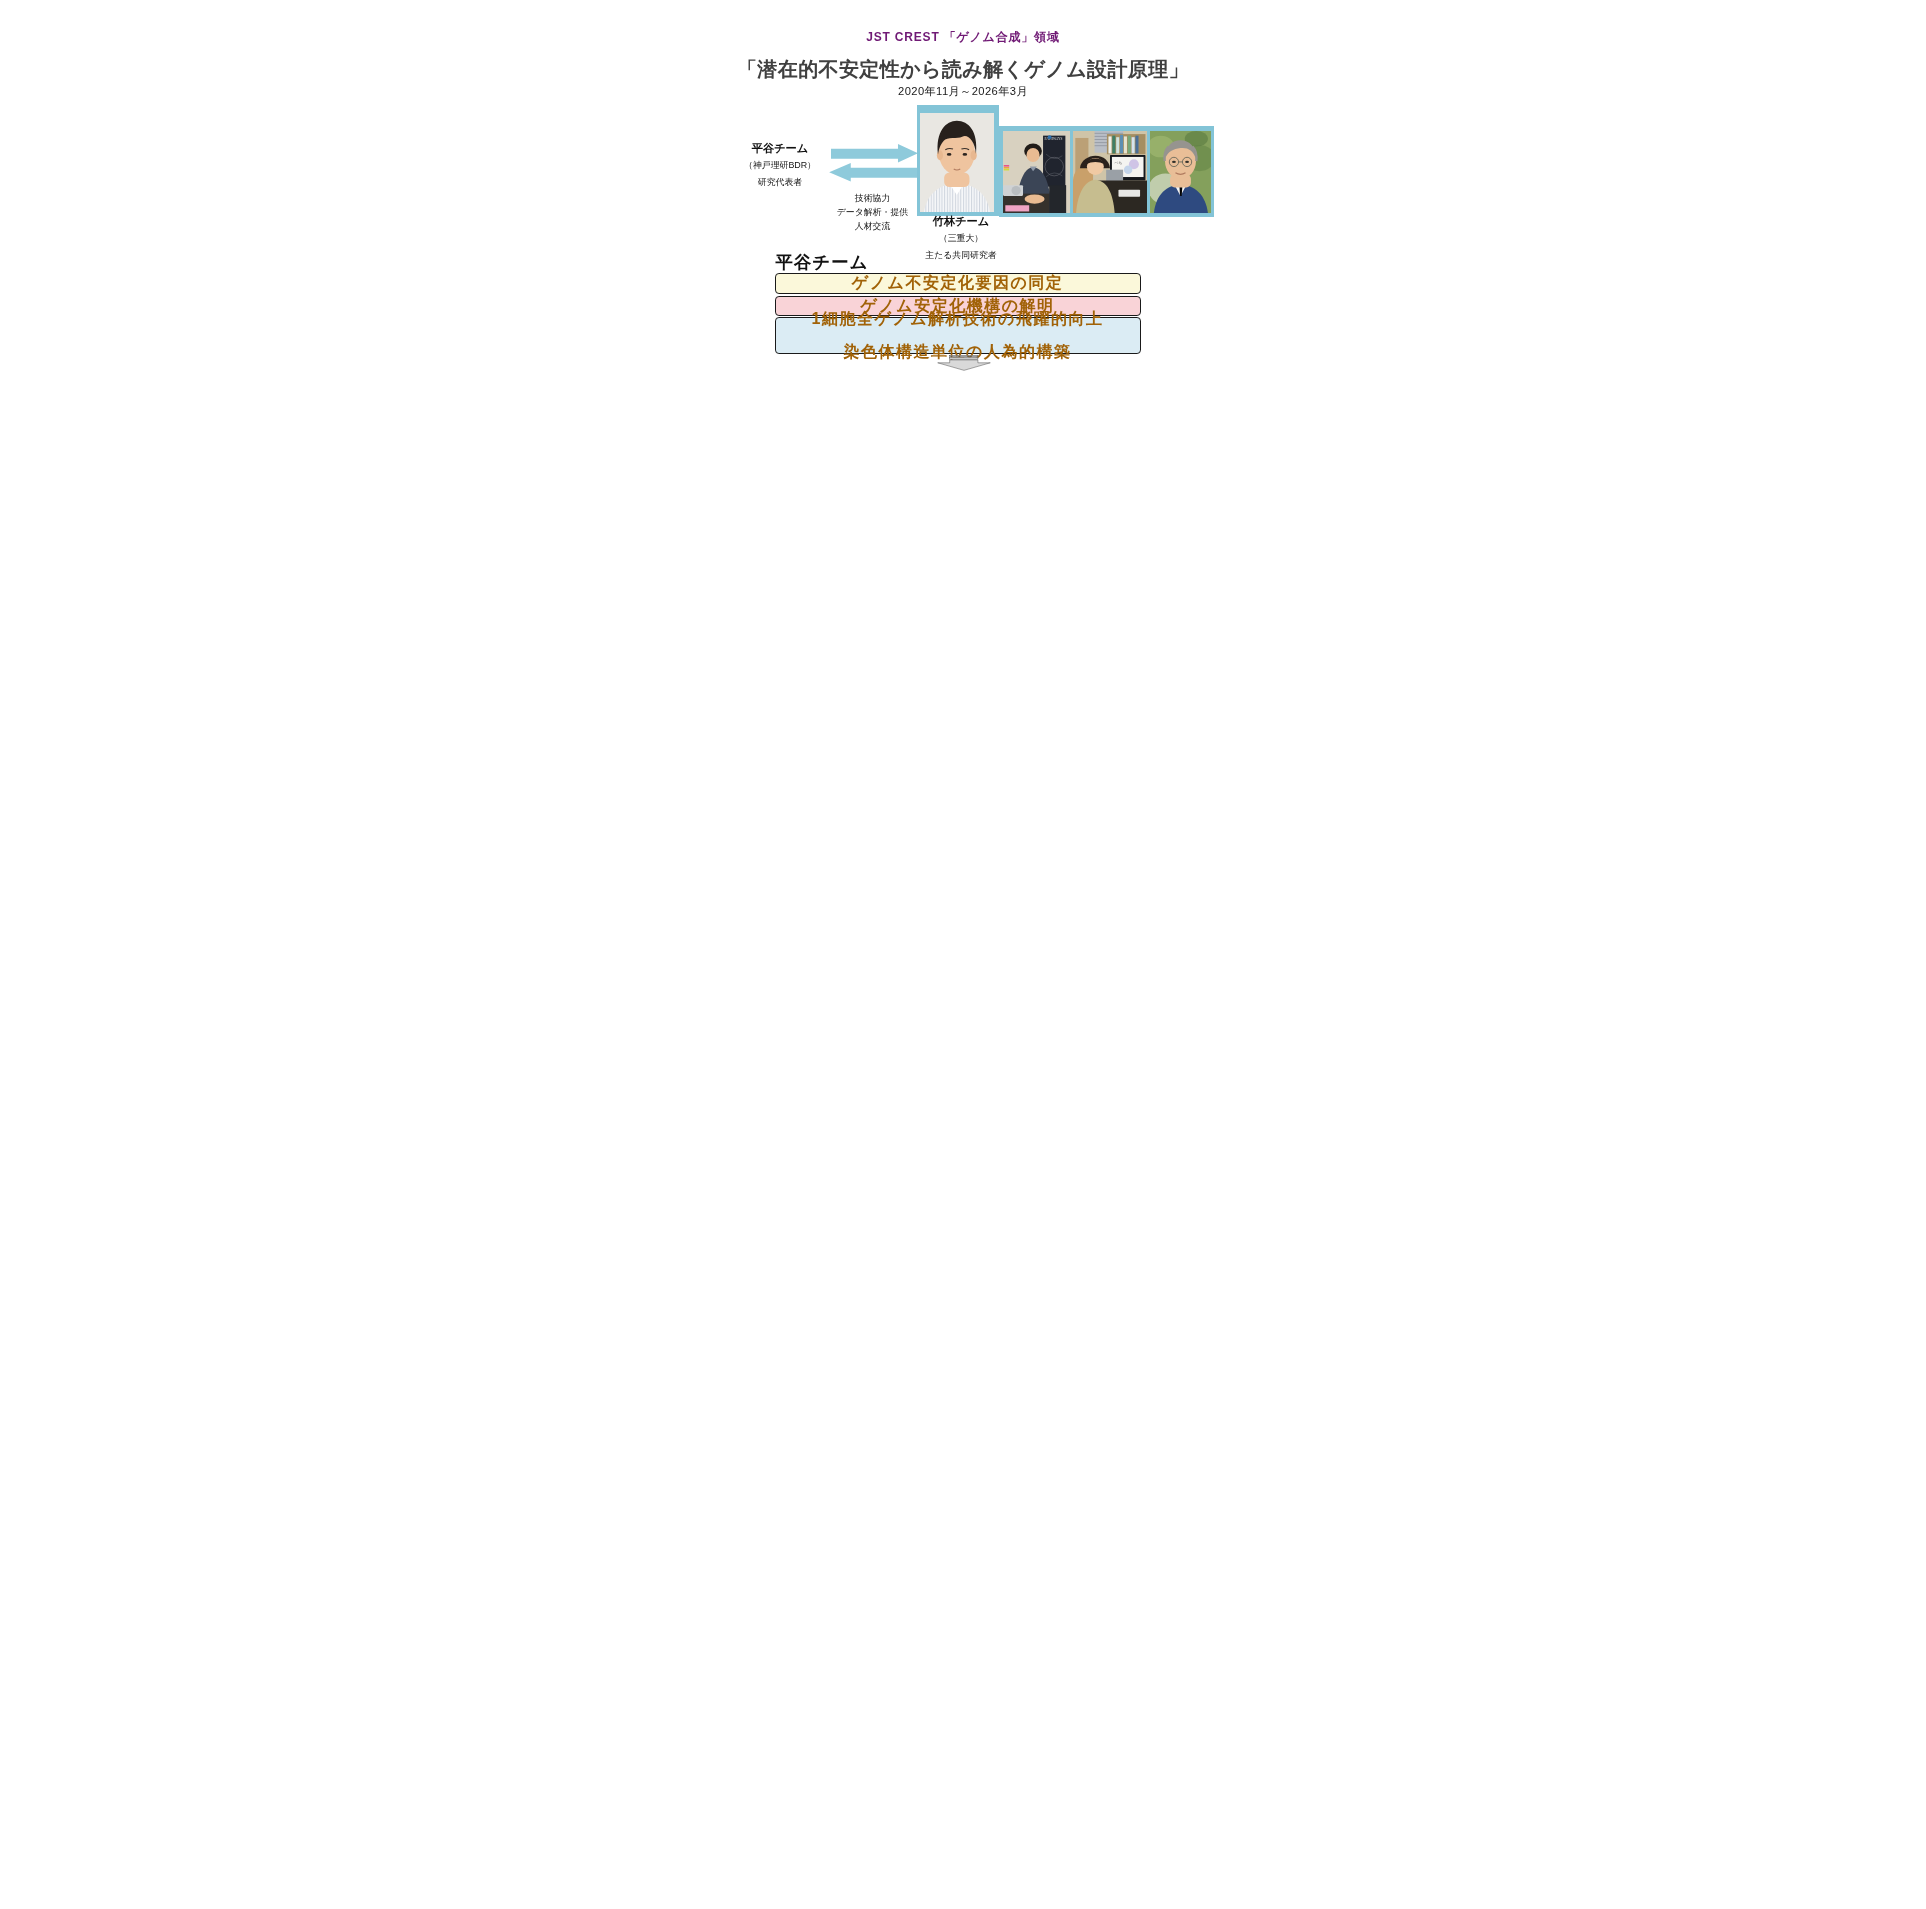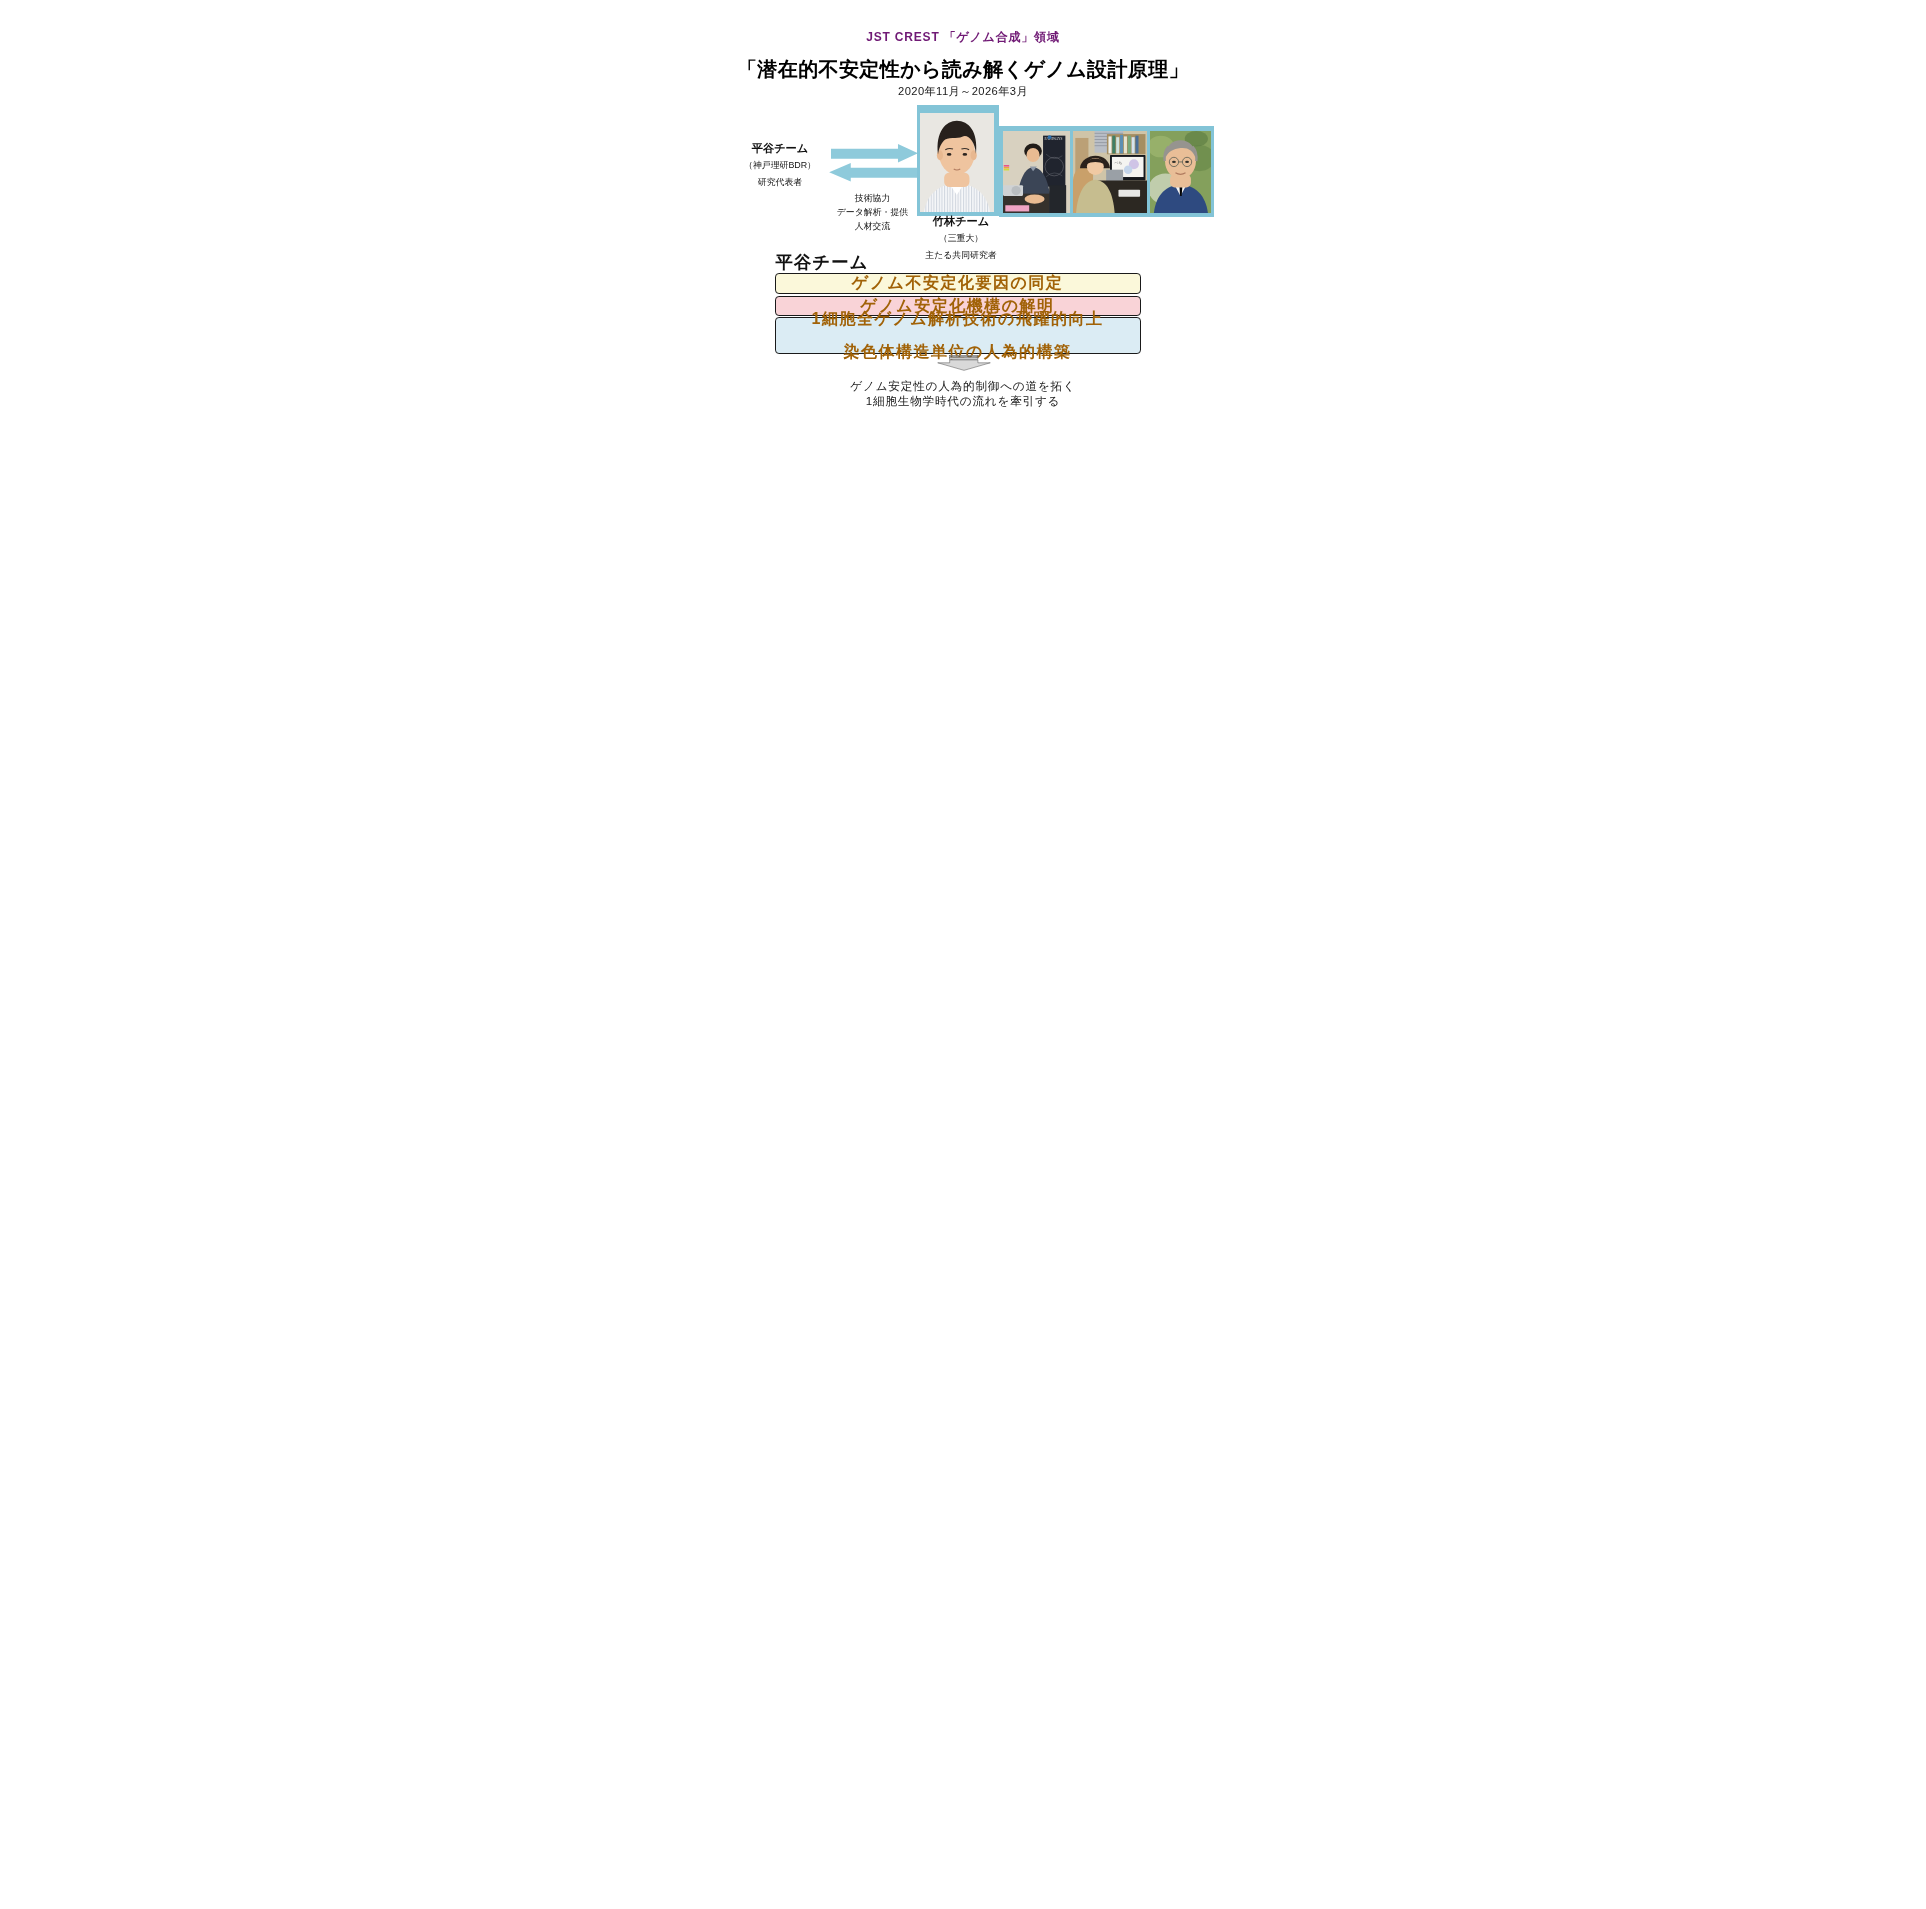--- a/index.html
+++ b/index.html
@@ -3,21 +3,21 @@
 <meta charset="utf-8">
 <style>
   html,body{margin:0;padding:0;background:#ffffff;}
   body{font-family:"Liberation Sans","DejaVu Sans",sans-serif;color:#111;}
   #slide{position:relative;width:601px;height:425px;margin:0 auto;background:#ffffff;overflow:hidden;}
 
   .center{left:0;width:100%;text-align:center;}
   .abs{position:absolute;}
 
   #program-label{top:29px;font-size:12px;font-weight:700;color:#701a75;letter-spacing:0.8px;}
-  #project-title{top:56px;font-size:20px;font-weight:700;color:#000000;letter-spacing:0.4px;}
+  #project-title{top:56px;font-size:20px;font-weight:700;color:#404040;letter-spacing:0.4px;}
   #project-period{top:84px;font-size:11.2px;color:#1a1a1a;letter-spacing:0.4px;}
 
   
   #hiratani-block{left:58px;top:143px;width:119px;text-align:center;}
   #hiratani-block .team-name{font-size:11.2px;font-weight:700;line-height:1.0;}
   #hiratani-block .team-aff{font-size:8.9px;margin-top:5px;}
   #hiratani-block .team-role{font-size:8.9px;margin-top:4.2px;}
 
   
   .flow-arrow{display:block;}
@@ -216,19 +216,15 @@
   <div class="abs" id="down-arrow">
     <svg width="58" height="16" viewBox="0 0 150 41">
       <g fill="#d9d9d9" stroke="#3f3f3f" stroke-width="1.2" stroke-linejoin="miter">
         <rect x="38" y="0.8" width="73" height="2.2"></rect>
         <rect x="38" y="5.5" width="73" height="5"></rect>
         <path d="M38,12.5 L111,12.5 L111,20 L143,20 L75,39.5 L7,20 L38,20 Z"></path>
       </g>
     </svg>
   </div>
 
-  <div class="abs center" id="outcome-block">
-    <div>ゲノム安定性の人為的制御への道を拓く</div>
-    <div>1細胞生物学時代の流れを牽引する</div>
-  </div>
 
 </div>
 
 
 </body></html>

